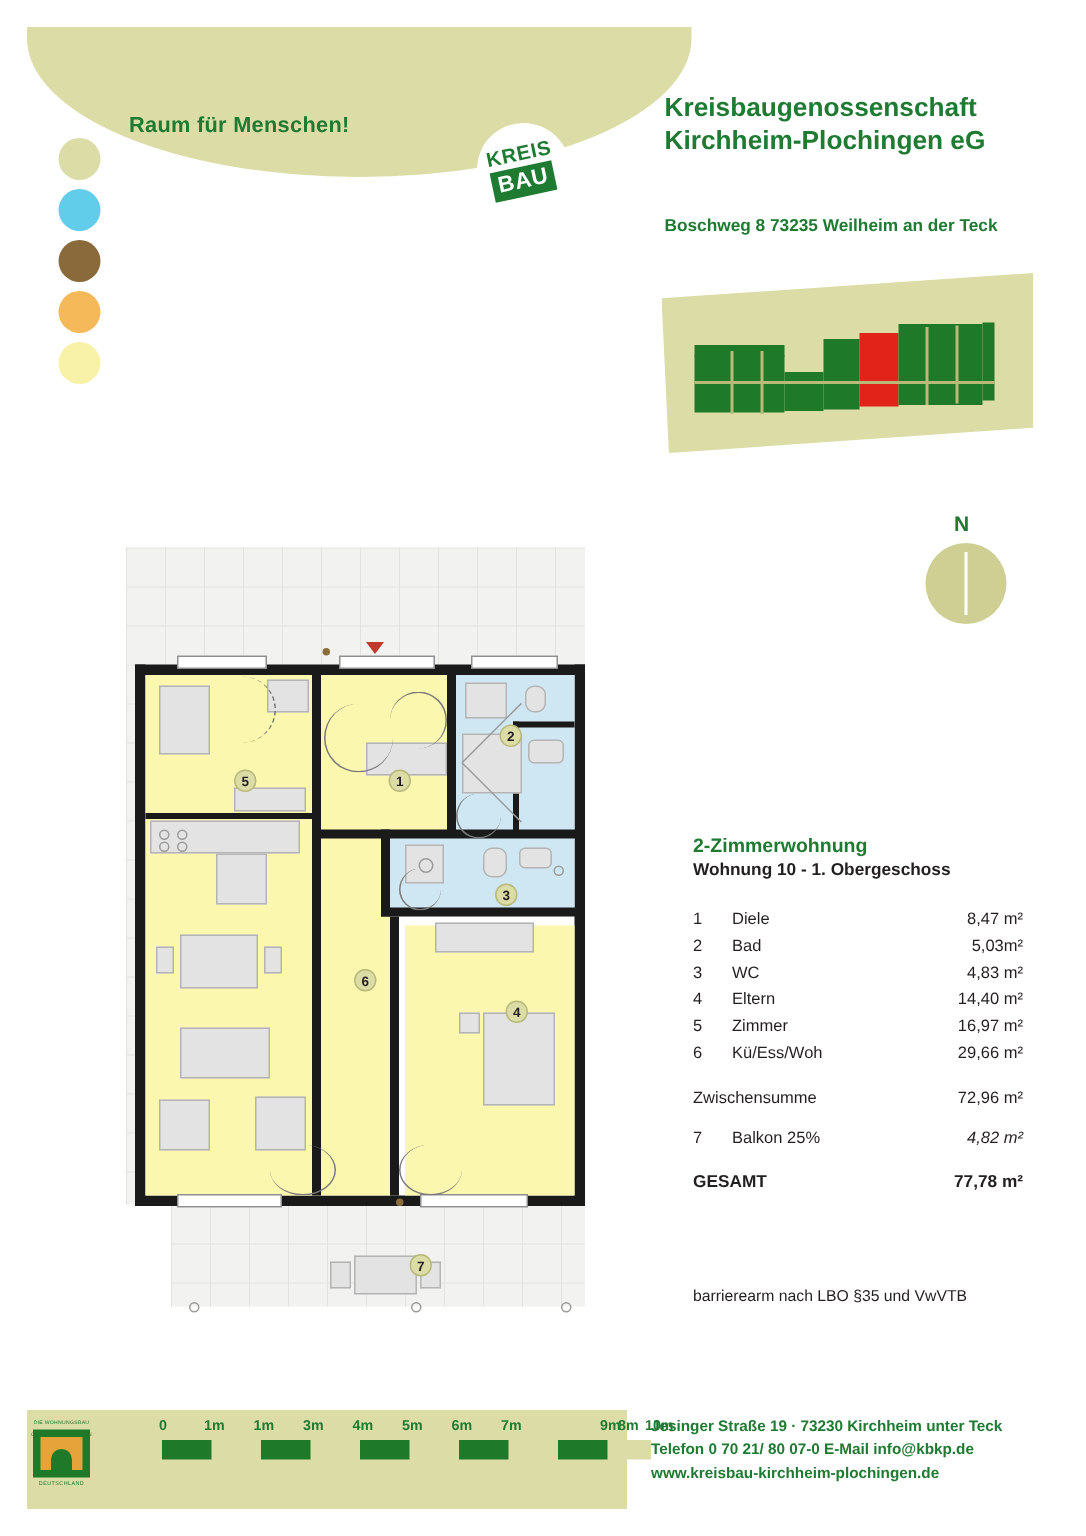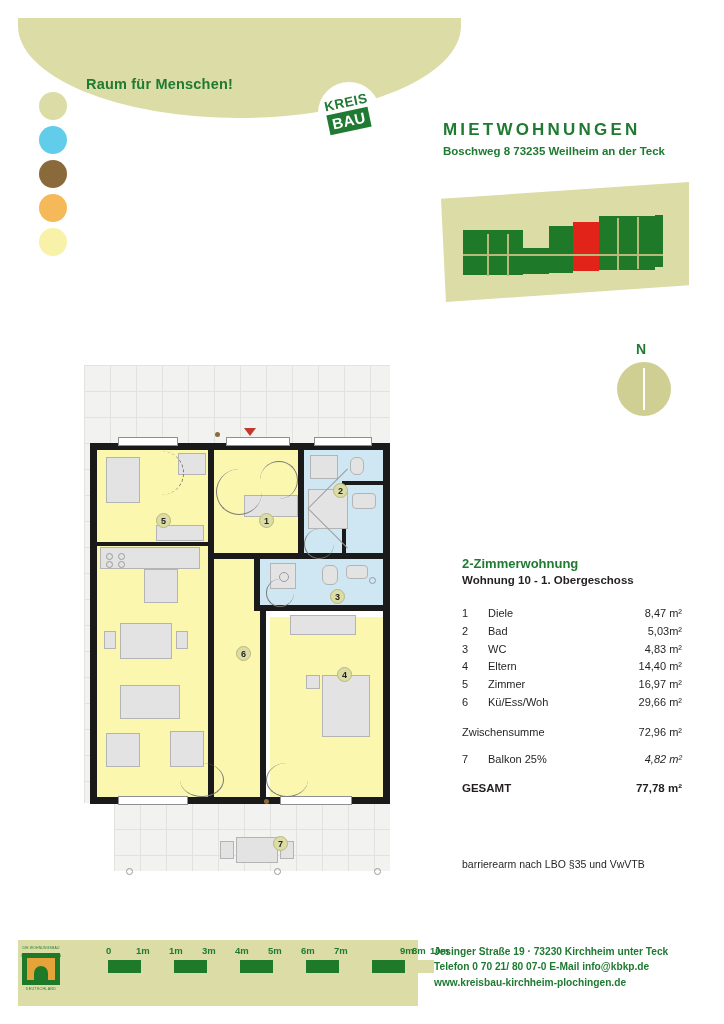--- a/index.html
+++ b/index.html
@@ -185,22 +185,23 @@
 
   <div class="dots">
     <div class="dot" style="background:#dcdca6"></div>
     <div class="dot" style="background:#62cdea"></div>
     <div class="dot" style="background:#8a6a3b"></div>
     <div class="dot" style="background:#f5b95a"></div>
     <div class="dot" style="background:#f7f2a8"></div>
   </div>
 
   <div class="company">
-  </div>
-  <div class="mietwohnungen">MIETWOHNUNGEN</div>
+    <div>Kreisbaugenossenschaft</div>
+    <div>Kirchheim-Plochingen eG</div>
+  </div>
   <div class="address-top">Boschweg 8   73235 Weilheim an der Teck</div>
 
   <div class="siteplan">
     <div class="siteplan-bg"></div>
 
     <div class="sp-b" style="left:22px; top:55px; width:60px; height:38px;"></div>
     <div class="sp-b" style="left:22px; top:48px; width:60px; height:8px;"></div>
     <div class="sp-b" style="left:82px; top:66px; width:26px; height:26px;"></div>
     <div class="sp-b" style="left:108px; top:44px; width:24px; height:47px;"></div>
     <div class="sp-red" style="left:132px; top:40px; width:26px; height:49px;"></div>

